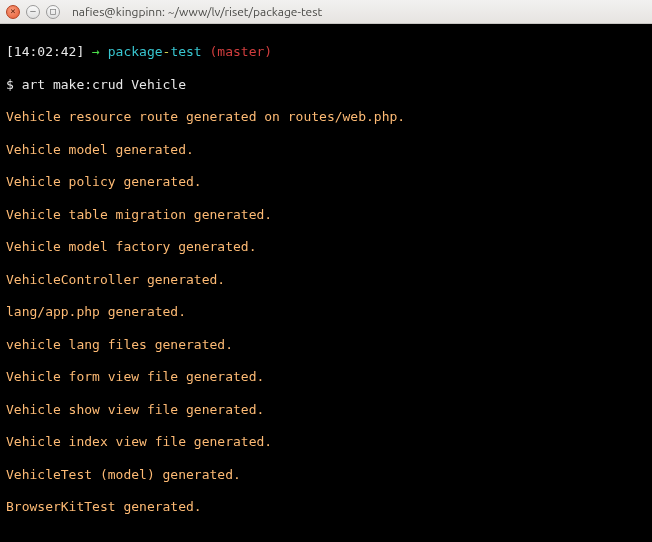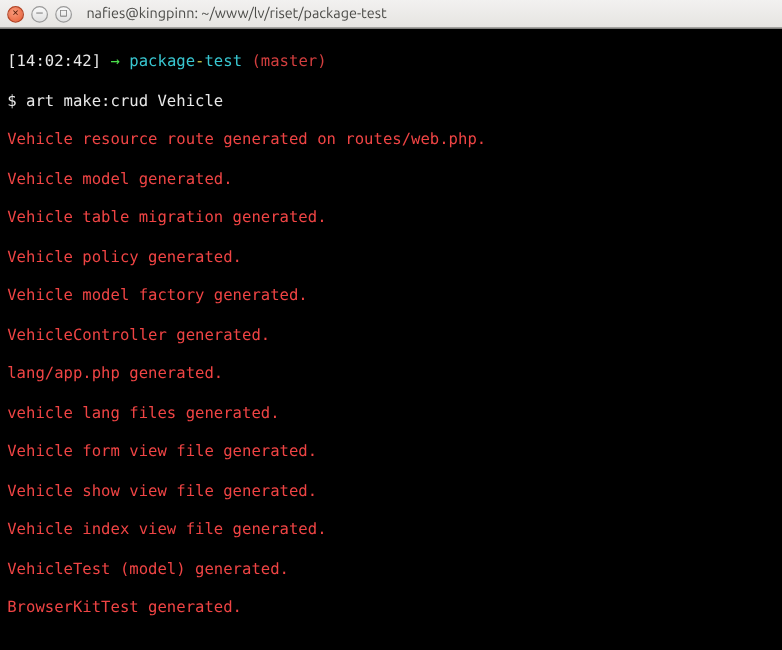--- a/index.html
+++ b/index.html
@@ -47,21 +47,21 @@
 }
 .terminal {
   background: #000;
   padding: 4px 6px 4px 6px;
   height: calc(542px - 24px);
   line-height: 1.25;
   white-space: pre;
   color: #e6e6e6;
 }
 .white { color: #e8e8e8; }
-.green { color: #ef4444; }
+.green { color: #fdba74; }
 .brgreen { color: #4be04b; }
 .cyan { color: #38c6d0; }
 .red { color: #d23e3e; }
 .yellow { color: #d0cf4f; }
 .row { display: block; }
 </style>
 </head>
 <body>
 
 <div class="titlebar">
@@ -69,22 +69,22 @@
   <div class="win-btn">–</div>
   <div class="win-btn">□</div>
   <div class="title-text">nafies@kingpinn: ~/www/lv/riset/package-test</div>
 </div>
 
 <div class="terminal">
 <span class="row"><span class="white">[14:02:42]</span> <span class="brgreen">→</span> <span class="cyan">package</span><span class="yellow">-</span><span class="cyan">test</span> <span class="red">(master)</span></span>
 <span class="row"><span class="white">$</span> <span class="white">art make:crud Vehicle</span></span>
 <span class="row green">Vehicle resource route generated on routes/web.php.</span>
 <span class="row green">Vehicle model generated.</span>
+<span class="row green">Vehicle policy generated.</span>
 <span class="row green">Vehicle table migration generated.</span>
-<span class="row green">Vehicle policy generated.</span>
 <span class="row green">Vehicle model factory generated.</span>
 <span class="row green">VehicleController generated.</span>
 <span class="row green">lang/app.php generated.</span>
 <span class="row green">vehicle lang files generated.</span>
 <span class="row green">Vehicle form view file generated.</span>
 <span class="row green">Vehicle show view file generated.</span>
 <span class="row green">Vehicle index view file generated.</span>
 <span class="row green">VehicleTest (model) generated.</span>
 <span class="row green">BrowserKitTest generated.</span>
 

